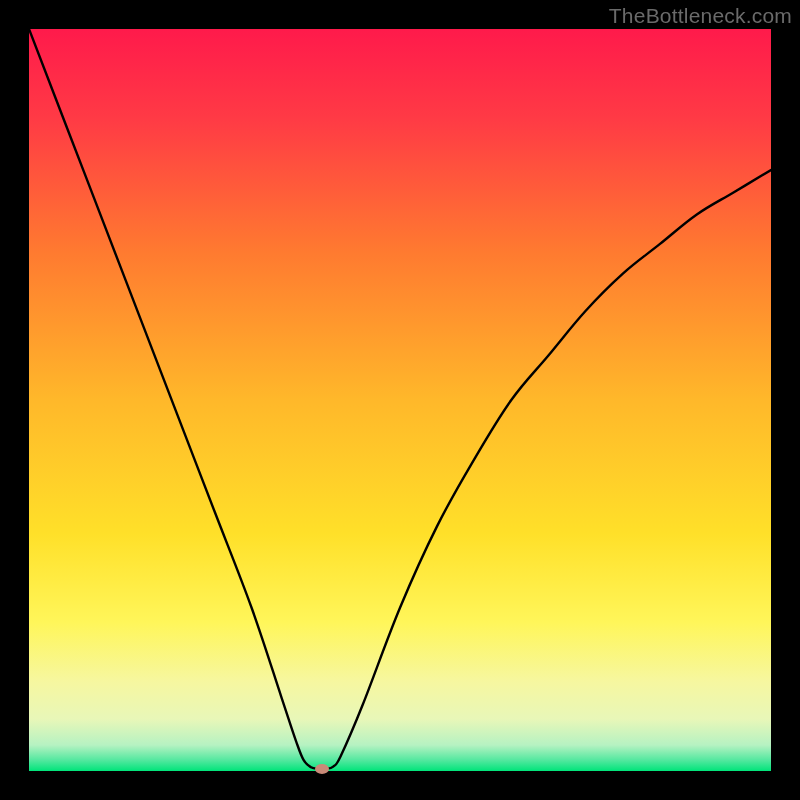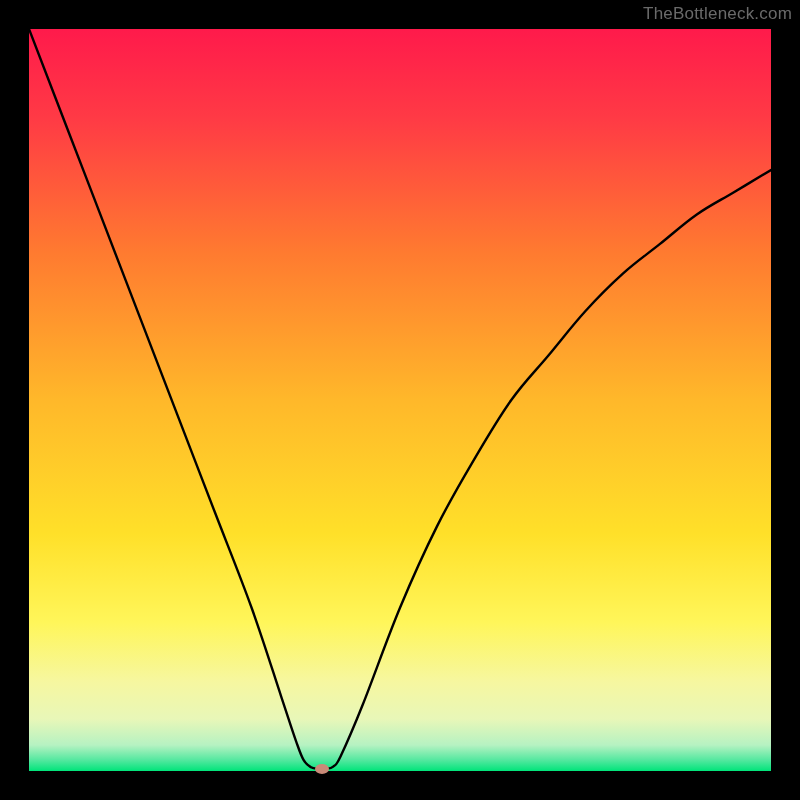--- a/index.html
+++ b/index.html
@@ -24,21 +24,21 @@
     left: 0;
     top: 0;
     width: 742px;
     height: 742px;
   }
   .watermark {
     position: absolute;
     top: 4px;
     right: 8px;
     color: #6a6a6a;
-    font-size: 17px;
+    font-size: 21px;
     font-weight: 500;
     letter-spacing: 0.2px;
   }
   .dot {
     position: absolute;
     width: 14px;
     height: 10px;
     border-radius: 50%;
     background: #c98a78;
     transform: translate(-50%, -50%);

